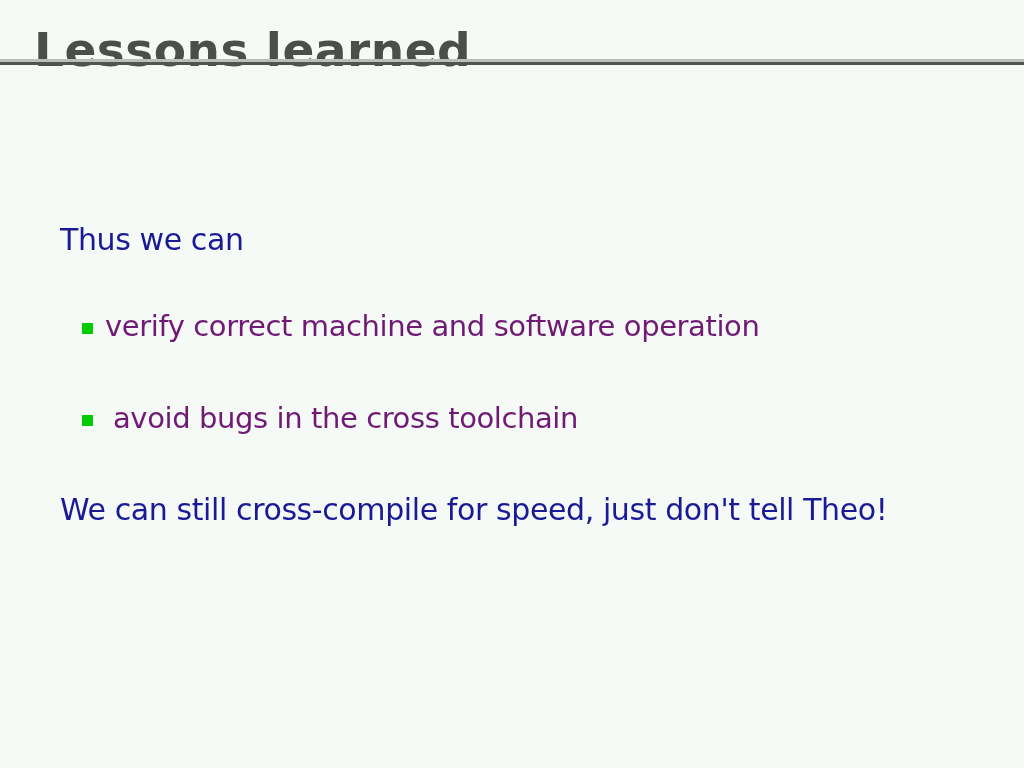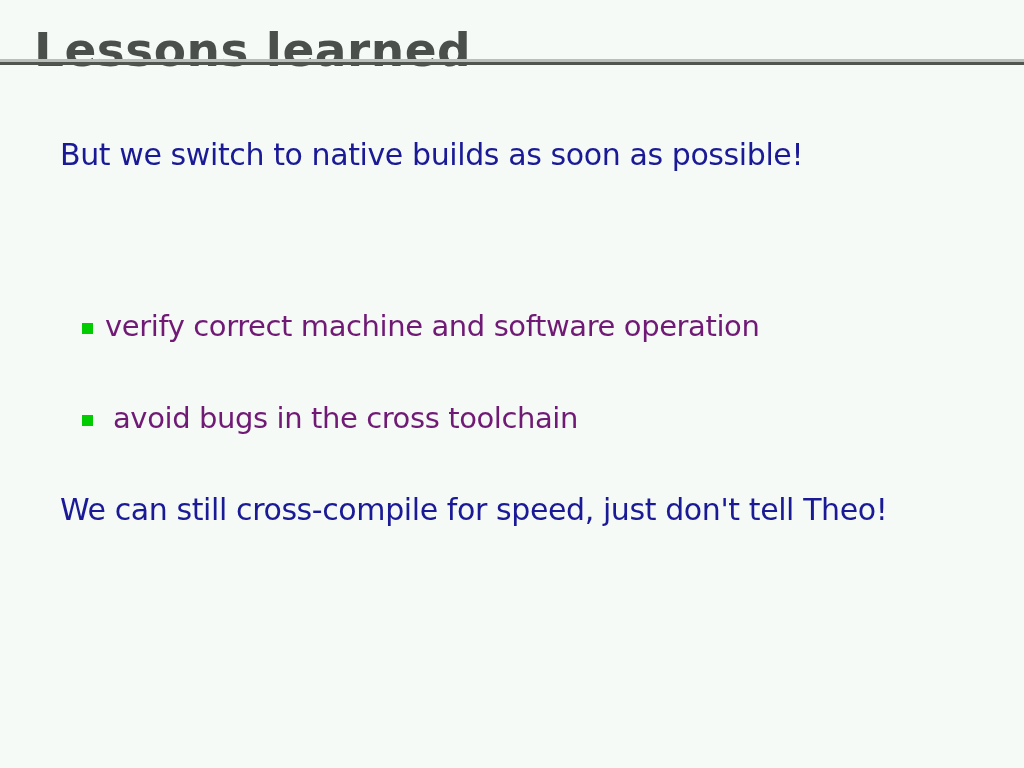--- a/index.html
+++ b/index.html
@@ -144,22 +144,22 @@
   <div id="title-block">
     <h1 id="slide-title">Lessons learned</h1>
     <div id="title-rule">
       <div class="rule-light"></div>
       <div class="rule-dark"></div>
     </div>
   </div>
 
   <div id="body-block">
 
-    <p class="para p1">But we switch to native builds as soon as possible!</p>
 
+    <p class="para p2">Thus we can</p>
 
     <ul class="bullet-list">
       <li class="bullet-item b1">
         <span class="bullet-marker"></span>
         <span class="bullet-text">verify correct machine and software operation</span>
       </li>
       <li class="bullet-item b2">
         <span class="bullet-marker"></span>
         <span class="bullet-text">avoid bugs in the cross toolchain</span>
       </li>

